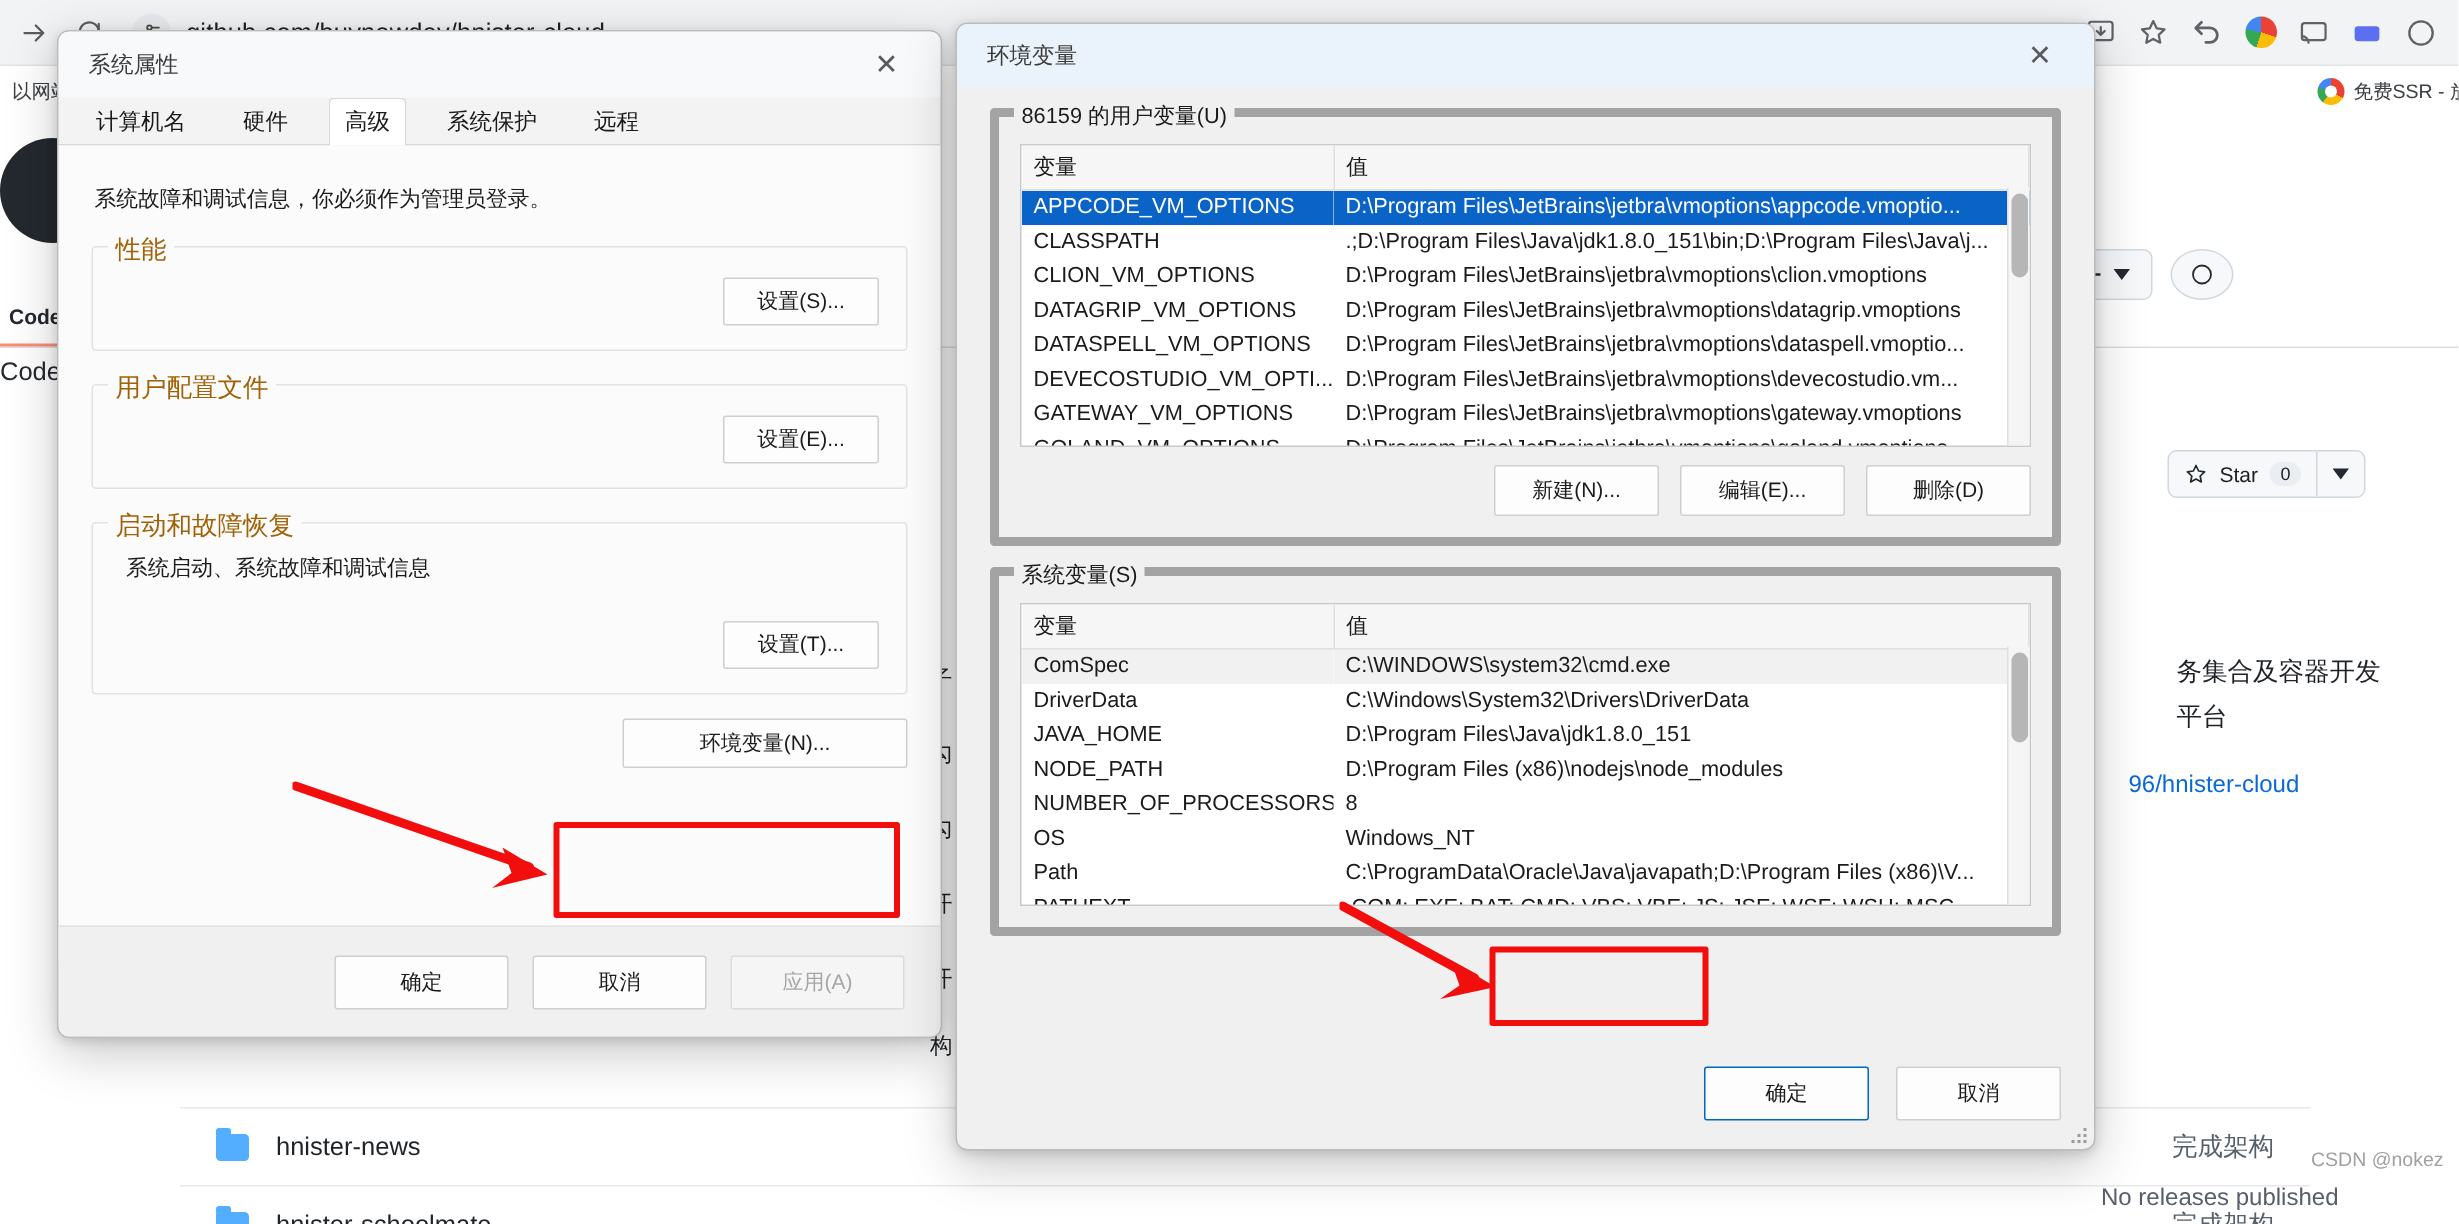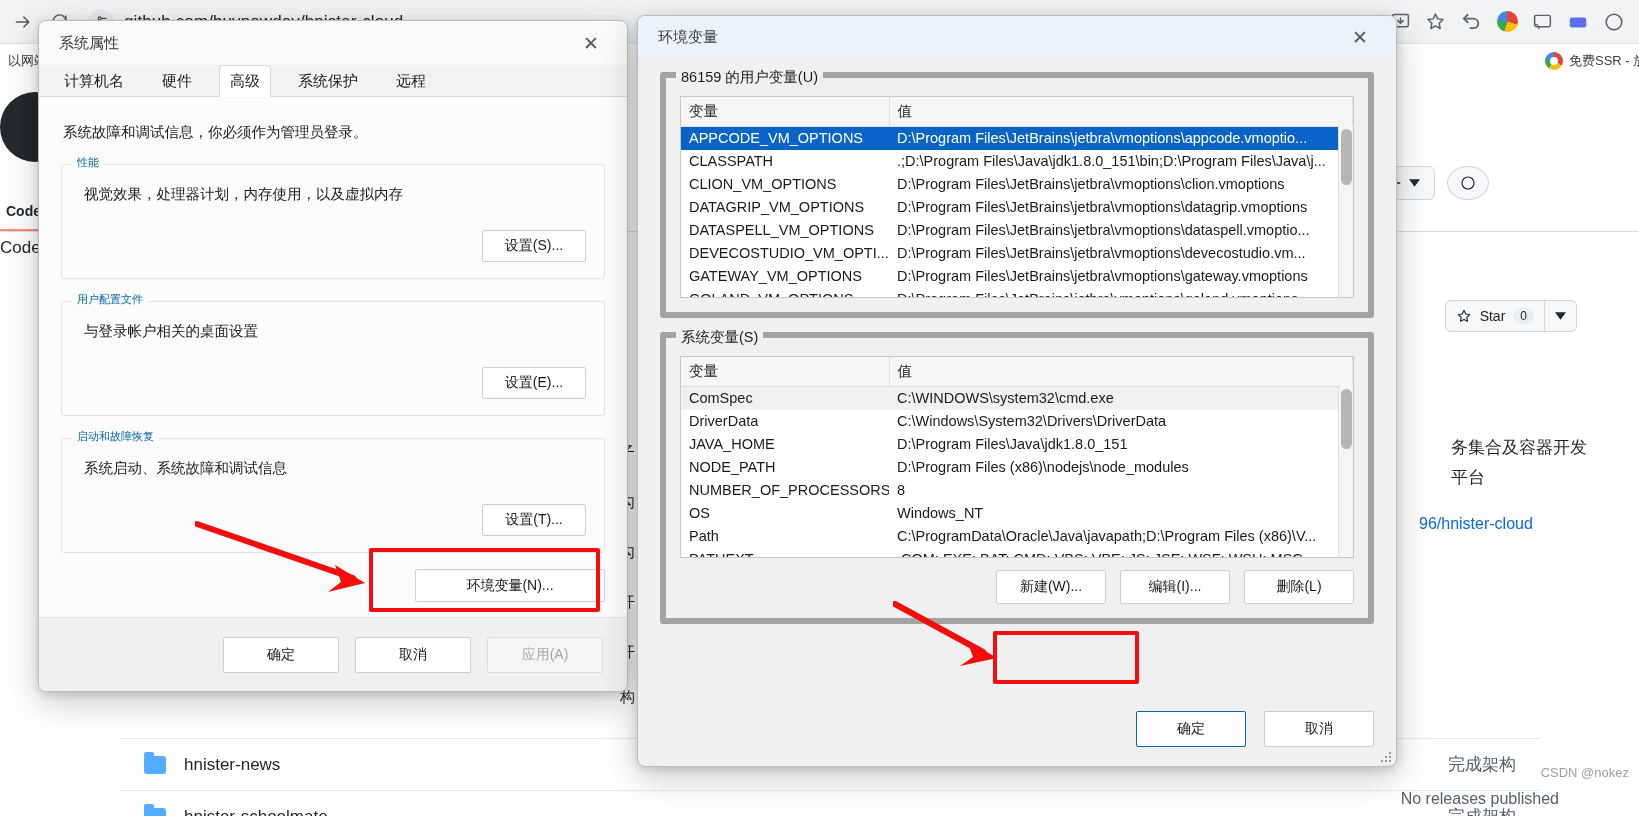--- a/index.html
+++ b/index.html
@@ -128,21 +128,21 @@
   .tabitem.active {
     background:#ffffff; border-color:#d8d8d8; border-radius:4px 4px 0 0; height:32px;
     position:relative; top:1px;
   }
   .tabpane { background:#fbfbfb; margin:0; padding:18px 22px 0; height:545px; position:relative; }
   .lead { font-size:14.5px; color:#1b1b1b; margin:8px 0 22px 2px; }
   .grp { border:1px solid #e2e2e2; border-radius:3px; position:relative; margin-bottom:22px;
          padding:20px 18px 16px; background:#fbfbfb; }
   .grp > .cap {
     position:absolute; top:-10px; left:10px; background:#fbfbfb; padding:0 5px;
-    font-size:11px; color:#0369a1;
+    font-size:17px; color:#a16207;
   }
   .grp .body { font-size:14.5px; color:#1b1b1b; margin:0 0 26px 4px; }
   .grp .btnrow { display:flex; justify-content:flex-end; }
   .grp .btn { min-width:104px; }
   .envbtn-row { display:flex; justify-content:flex-end; margin-top:-6px; }
   .envbtn-row .btn { min-width:190px; height:33px; }
   .sp-footer {
     position:absolute; left:0; bottom:0; width:100%; height:74px; background:#f0f0f0;
     border-top:1px solid #e3e3e3; display:flex; align-items:center; justify-content:flex-end;
     gap:16px; padding-right:24px;
@@ -350,29 +350,27 @@
     <div class="tabitem active">高级</div>
     <div class="tabitem">系统保护</div>
     <div class="tabitem">远程</div>
   </div>
 
   <div class="tabpane">
     <div class="lead">系统故障和调试信息，你必须作为管理员登录。</div>
 
     <div class="grp">
       <div class="cap">性能</div>
-      <div class="body">视觉效果，处理器计划，内存使用，以及虚拟内存</div>
       <div class="btnrow">
         <button class="btn">设置(S)...</button>
       </div>
     </div>
 
     <div class="grp">
       <div class="cap">用户配置文件</div>
-      <div class="body">与登录帐户相关的桌面设置</div>
       <div class="btnrow">
         <button class="btn">设置(E)...</button>
       </div>
     </div>
 
     <div class="grp">
       <div class="cap">启动和故障恢复</div>
       <div class="body">系统启动、系统故障和调试信息</div>
       <div class="btnrow">
         <button class="btn">设置(T)...</button>
@@ -445,20 +443,25 @@
             <tr>
               <td>GOLAND_VM_OPTIONS</td>
               <td>D:\Program Files\JetBrains\jetbra\vmoptions\goland.vmoptions</td>
             </tr>
           </tbody>
         </table>
         <div class="sbar">
           <div class="thumb" style="top:4px;height:56px;"></div>
         </div>
       </div>
+      <div class="ev-btnrow">
+        <button class="btn">新建(N)...</button>
+        <button class="btn">编辑(E)...</button>
+        <button class="btn">删除(D)</button>
+      </div>
     </div>
 
     <div class="ev-group">
       <div class="cap">系统变量(S)</div>
       <div class="tbl-wrap" style="height:202px;">
         <table class="ev">
           <colgroup>
               <col style="width:208px">
               <col>
             </colgroup>
@@ -500,25 +503,20 @@
             <tr>
               <td>PATHEXT</td>
               <td>.COM;.EXE;.BAT;.CMD;.VBS;.VBE;.JS;.JSE;.WSF;.WSH;.MSC</td>
             </tr>
           </tbody>
         </table>
         <div class="sbar">
           <div class="thumb" style="top:4px;height:60px;"></div>
         </div>
       </div>
-      <div class="ev-btnrow">
-        <button class="btn">新建(W)...</button>
-        <button class="btn">编辑(I)...</button>
-        <button class="btn">删除(L)</button>
-      </div>
     </div>
 
     <div class="ev-footer">
       <button class="btn focus">确定</button>
       <button class="btn">取消</button>
     </div>
 
     <div class="resize-grip">
       <svg width="12" height="12" viewBox="0 0 12 12" fill="#9a9a9a">
         <rect x="9" y="1" width="2" height="2"></rect>

